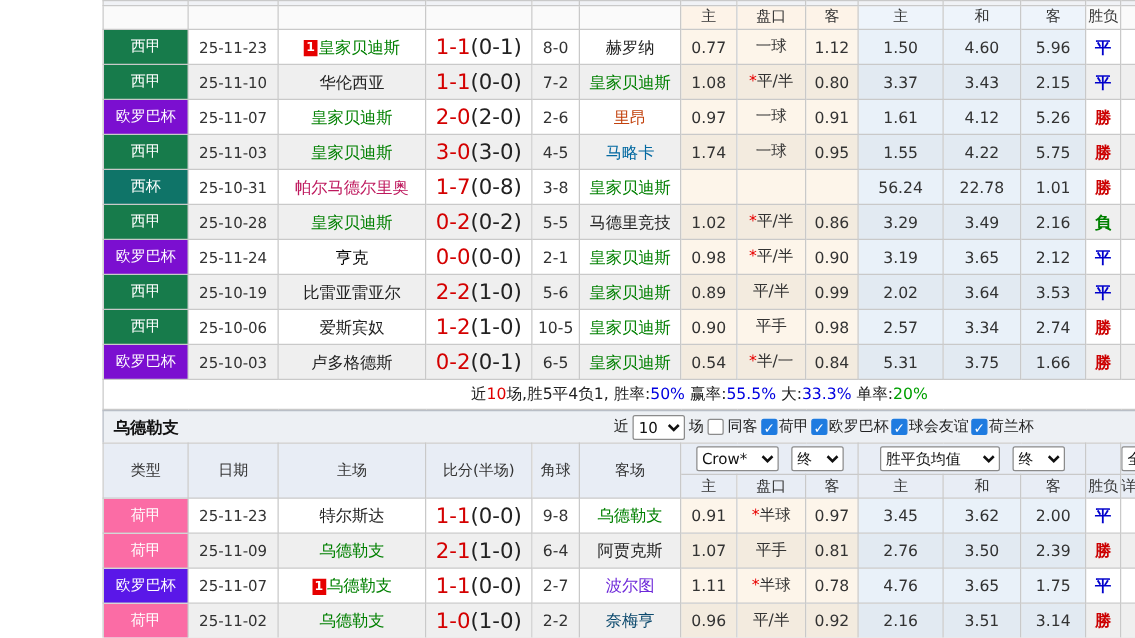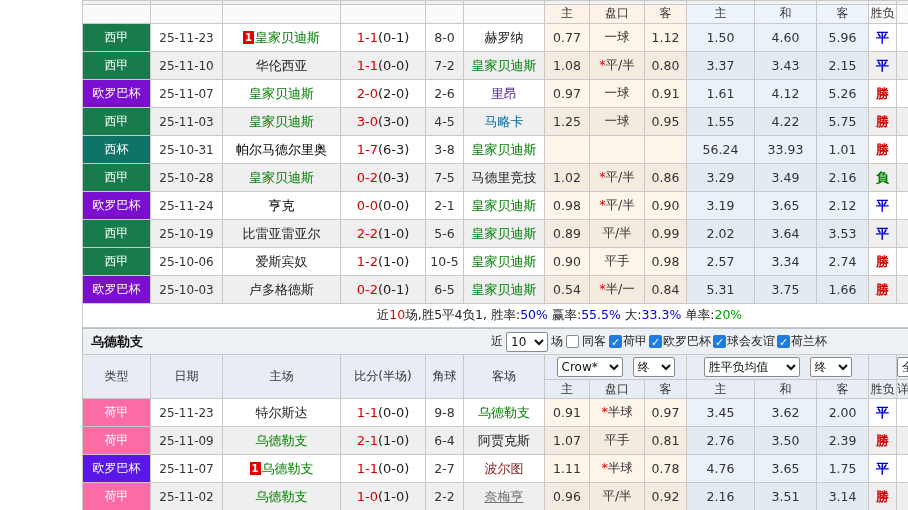--- a/index.html
+++ b/index.html
@@ -22,21 +22,21 @@
   
   tr.odd  td { background:#fff; }
   tr.even td { background:#efefef; }
   tr.odd  td.asia { background:#fdf5ea; }
   tr.even td.asia { background:#f3ebdf; }
   tr.odd  td.euro { background:#e9f1f9; }
   tr.even td.euro { background:#e2eaf2; }
   td.type { color:#fff; font-size:12px; }
   td.date { font-size:12px; color:#333; }
   td.team { font-size:13px; }
-  td.score { font-size:13px; }
+  td.score { font-size:17px; }
   td.odds { font-size:12.5px; color:#333; }
   td.res { font-size:13px; font-weight:bold; }
   .score-main { color:#d40000; }
   .score-half { color:#222; }
   .star { color:#e80000; }
   .badge {
     display:inline-block; background:#e60000; color:#fff; font-size:10px;
     width:11px; height:13px; line-height:13px; text-align:center;
     vertical-align:1px; margin-right:1px; font-weight:bold;
   }
@@ -149,68 +149,68 @@
     <td class="odds euro">2.15</td>
     <td class="res" style="color: rgb(0, 0, 204);">平</td>
     <td></td>
   </tr>
         <tr class="odd">
     <td class="type" style="background: rgb(123, 15, 208);">欧罗巴杯</td>
     <td class="date">25-11-07</td>
     <td class="team"><span style="color: rgb(0, 128, 0);">皇家贝迪斯</span></td>
     <td class="score"><span class="score-main">2-0</span><span class="score-half">(2-0)</span></td>
     <td class="odds">2-6</td>
-    <td class="team"><span style="color: #4c1d95;">里昂</span></td>
+    <td class="team"><span style="color: #c2410c;">里昂</span></td>
     <td class="odds asia">0.97</td>
     <td class="odds asia"><span class="star"></span><span>一球</span></td>
     <td class="odds asia">0.91</td>
     <td class="odds euro">1.61</td>
     <td class="odds euro">4.12</td>
     <td class="odds euro">5.26</td>
     <td class="res" style="color: rgb(204, 0, 0);">勝</td>
     <td></td>
   </tr>
         <tr class="even">
     <td class="type" style="background: rgb(23, 123, 75);">西甲</td>
     <td class="date">25-11-03</td>
     <td class="team"><span style="color: rgb(0, 128, 0);">皇家贝迪斯</span></td>
     <td class="score"><span class="score-main">3-0</span><span class="score-half">(3-0)</span></td>
     <td class="odds">4-5</td>
     <td class="team"><span style="color: #0369a1;">马略卡</span></td>
-    <td class="odds asia">1.25</td>
+    <td class="odds asia">1.74</td>
     <td class="odds asia"><span class="star"></span><span>一球</span></td>
     <td class="odds asia">0.95</td>
     <td class="odds euro">1.55</td>
     <td class="odds euro">4.22</td>
     <td class="odds euro">5.75</td>
     <td class="res" style="color: rgb(204, 0, 0);">勝</td>
     <td></td>
   </tr>
         <tr class="odd">
     <td class="type" style="background: rgb(15, 116, 104);">西杯</td>
     <td class="date">25-10-31</td>
-    <td class="team"><span style="color: #000000;">帕尔马德尔里奥</span></td>
-    <td class="score"><span class="score-main">1-7</span><span class="score-half">(6-3)</span></td>
+    <td class="team"><span style="color: #be185d;">帕尔马德尔里奥</span></td>
+    <td class="score"><span class="score-main">1-7</span><span class="score-half">(0-8)</span></td>
     <td class="odds">3-8</td>
     <td class="team"><span style="color: rgb(0, 128, 0);">皇家贝迪斯</span></td>
     <td class="odds asia"></td>
     <td class="odds asia"><span class="star"></span><span></span></td>
     <td class="odds asia"></td>
     <td class="odds euro">56.24</td>
-    <td class="odds euro">33.93</td>
+    <td class="odds euro">22.78</td>
     <td class="odds euro">1.01</td>
     <td class="res" style="color: rgb(204, 0, 0);">勝</td>
     <td></td>
   </tr>
         <tr class="even">
     <td class="type" style="background: rgb(23, 123, 75);">西甲</td>
     <td class="date">25-10-28</td>
     <td class="team"><span style="color: rgb(0, 128, 0);">皇家贝迪斯</span></td>
-    <td class="score"><span class="score-main">0-2</span><span class="score-half">(0-3)</span></td>
-    <td class="odds">7-5</td>
+    <td class="score"><span class="score-main">0-2</span><span class="score-half">(0-2)</span></td>
+    <td class="odds">5-5</td>
     <td class="team"><span style="color: rgb(34, 34, 34);">马德里竞技</span></td>
     <td class="odds asia">1.02</td>
     <td class="odds asia"><span class="star">*</span><span>平/半</span></td>
     <td class="odds asia">0.86</td>
     <td class="odds euro">3.29</td>
     <td class="odds euro">3.49</td>
     <td class="odds euro">2.16</td>
     <td class="res" style="color: rgb(0, 128, 0);">負</td>
     <td></td>
   </tr>
@@ -402,37 +402,37 @@
     <td class="odds euro">2.39</td>
     <td class="res" style="color: rgb(204, 0, 0);">勝</td>
     <td></td>
   </tr>
         <tr class="odd">
     <td class="type" style="background: rgb(90, 23, 232);">欧罗巴杯</td>
     <td class="date">25-11-07</td>
     <td class="team"><span class="badge">1</span><span style="color: rgb(0, 128, 0);">乌德勒支</span></td>
     <td class="score"><span class="score-main">1-1</span><span class="score-half">(0-0)</span></td>
     <td class="odds">2-7</td>
-    <td class="team"><span style="color: #7f1d1d;">波尔图</span></td>
+    <td class="team"><span style="color: #6d28d9;">波尔图</span></td>
     <td class="odds asia">1.11</td>
     <td class="odds asia"><span class="star">*</span><span>半球</span></td>
     <td class="odds asia">0.78</td>
     <td class="odds euro">4.76</td>
     <td class="odds euro">3.65</td>
     <td class="odds euro">1.75</td>
     <td class="res" style="color: rgb(0, 0, 204);">平</td>
     <td></td>
   </tr>
         <tr class="even">
     <td class="type" style="background: rgb(251, 108, 165);">荷甲</td>
     <td class="date">25-11-02</td>
     <td class="team"><span style="color: rgb(0, 128, 0);">乌德勒支</span></td>
     <td class="score"><span class="score-main">1-0</span><span class="score-half">(1-0)</span></td>
     <td class="odds">2-2</td>
-    <td class="team"><span style="color: #737373; text-decoration: underline;">奈梅亨</span></td>
+    <td class="team"><span style="color: #0c4a6e;">奈梅亨</span></td>
     <td class="odds asia">0.96</td>
     <td class="odds asia"><span class="star"></span><span>平/半</span></td>
     <td class="odds asia">0.92</td>
     <td class="odds euro">2.16</td>
     <td class="odds euro">3.51</td>
     <td class="odds euro">3.14</td>
     <td class="res" style="color: rgb(204, 0, 0);">勝</td>
     <td></td>
   </tr>
       </tbody>

